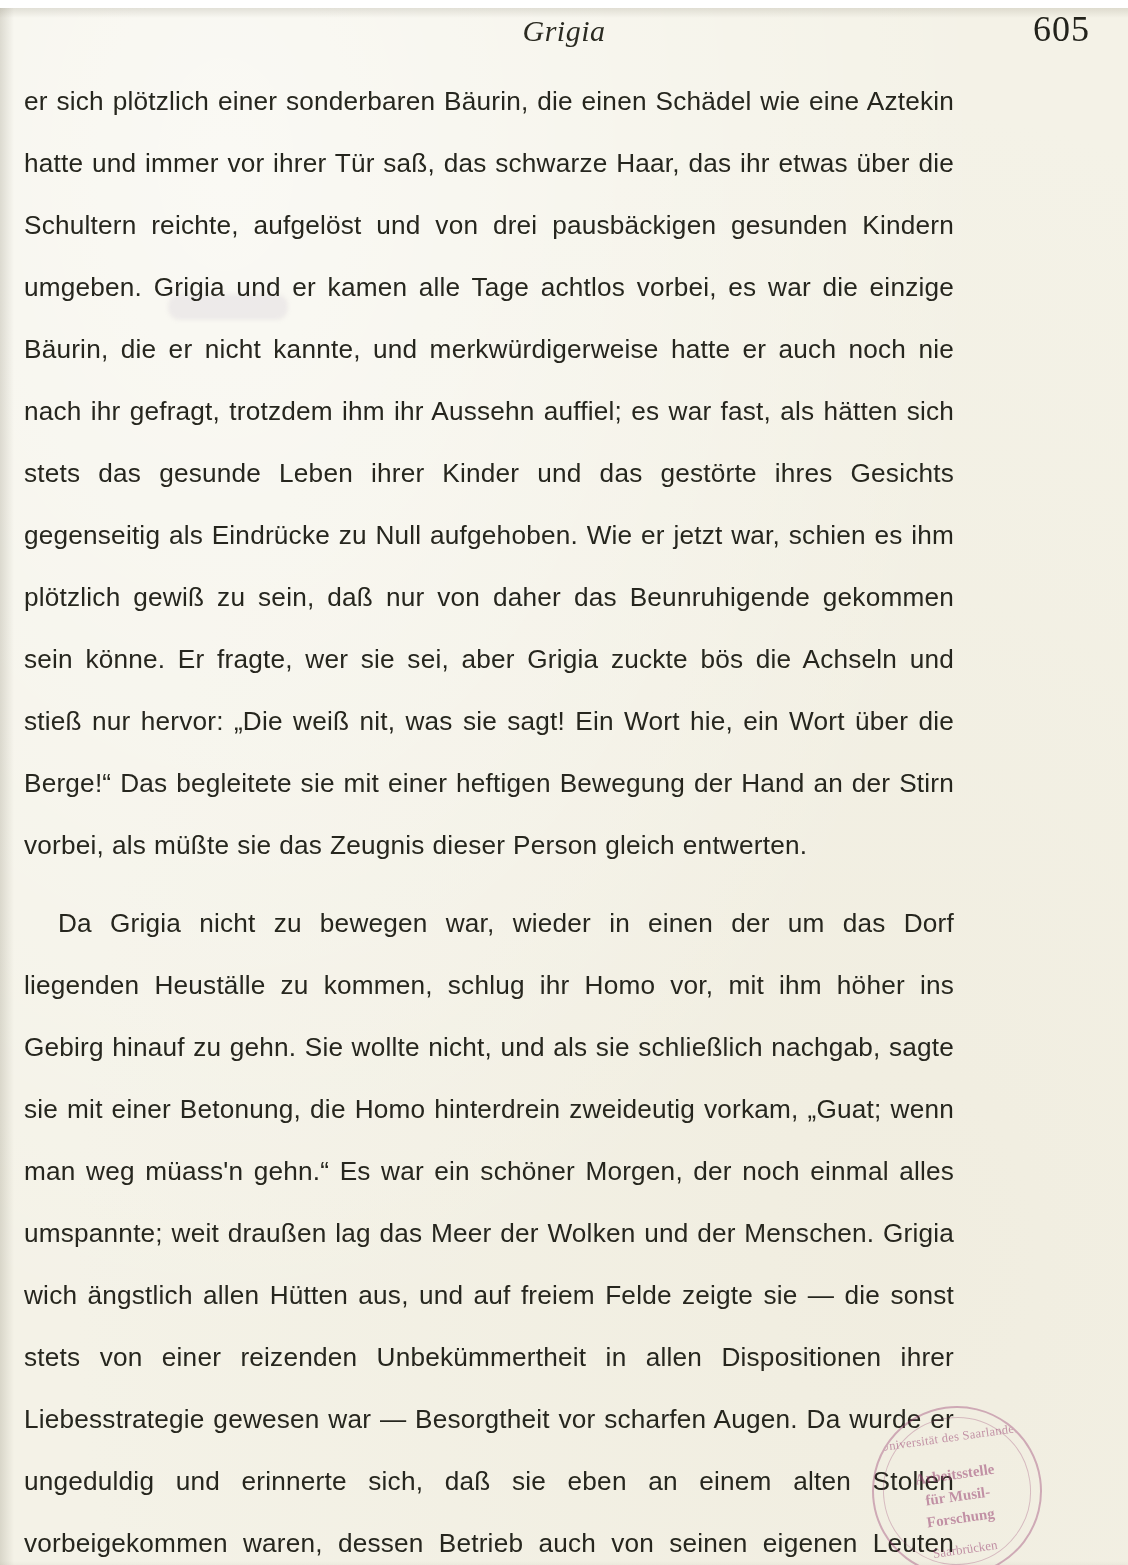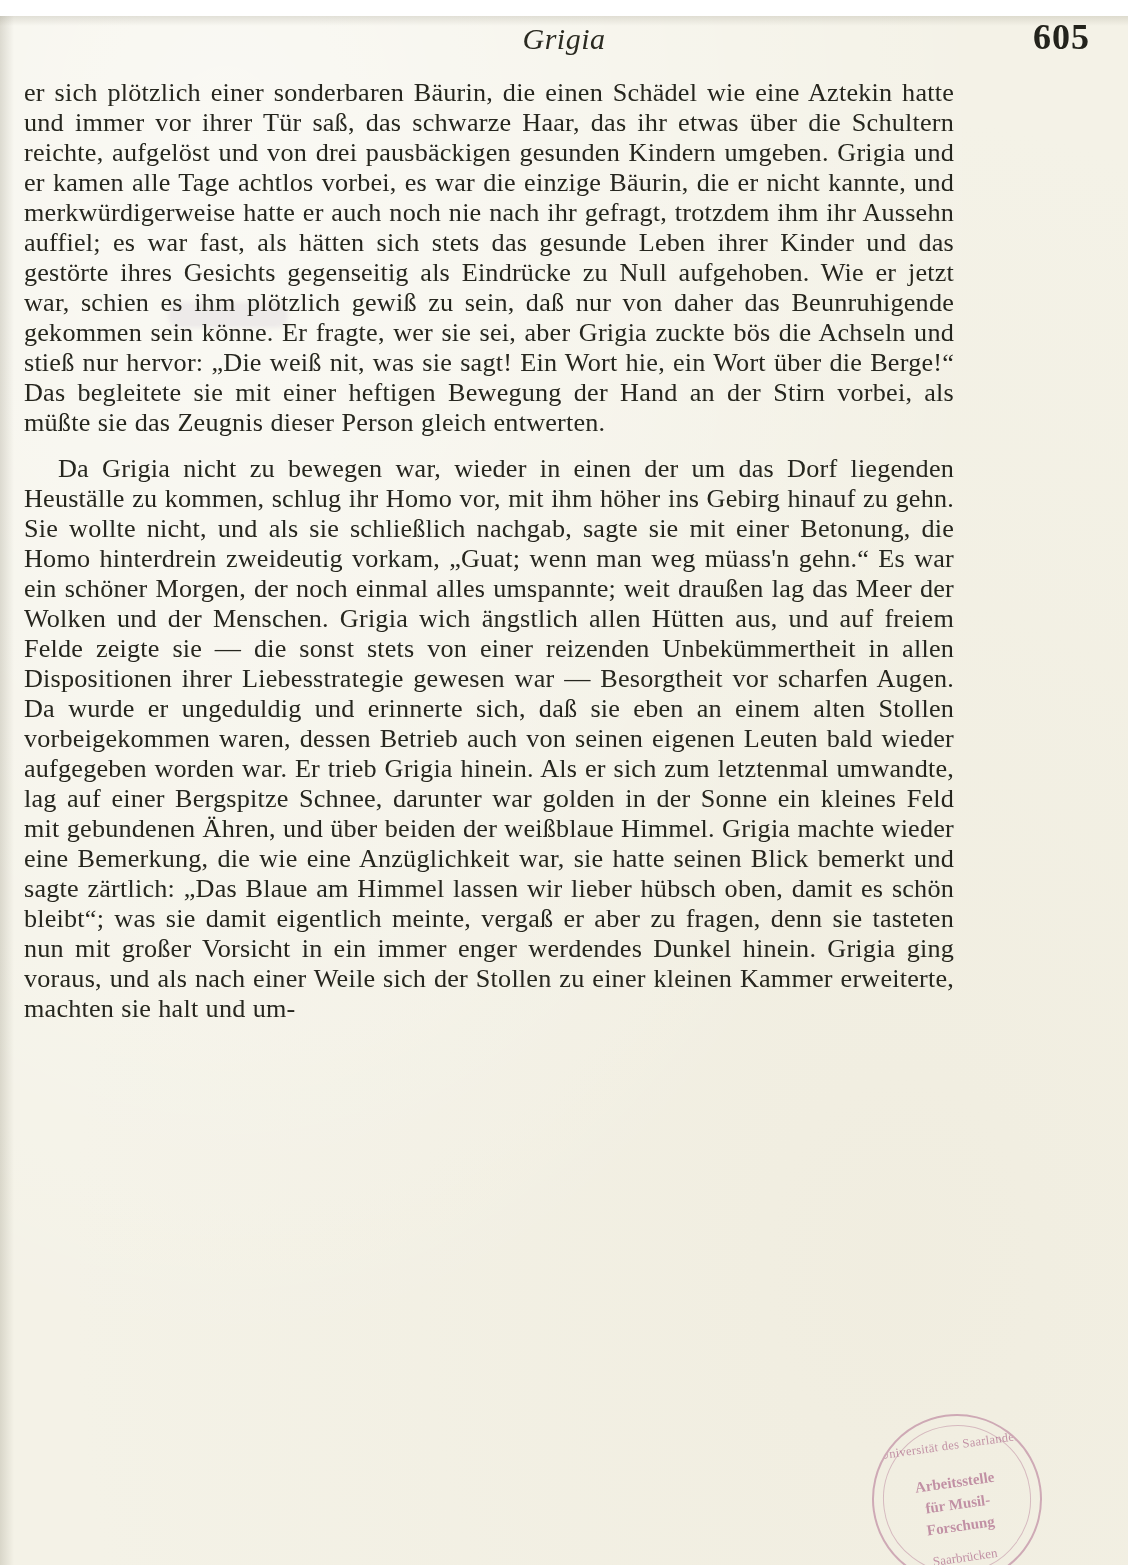--- a/index.html
+++ b/index.html
@@ -20,56 +20,56 @@
     background: #f4f2e7;
     background-image:
       radial-gradient(ellipse at 20% 10%, rgba(255,255,255,0.55), rgba(255,255,255,0) 60%),
       radial-gradient(ellipse at 80% 80%, rgba(238,234,219,0.6), rgba(255,255,255,0) 65%);
     box-sizing: border-box;
     padding: 0;
   }
   .header {
     position: relative;
     height: 62px;
-    margin: 16px 22px 0 22px;
+    margin: 8px 22px 0 22px;
   }
   .running-title {
     position: absolute;
     left: 0;
     right: 0;
     top: 6px;
     text-align: center;
     font-family: "Liberation Serif", serif;
     font-style: italic;
     font-size: 30px;
     color: #2b2b22;
     letter-spacing: 0.5px;
   }
   .folio {
     position: absolute;
     right: 16px;
     top: 0px;
     font-family: "Liberation Serif", serif;
     font-size: 36px;
-    font-weight: 700;
+    font-weight: 400;
     color: #23231c;
     letter-spacing: 1px;
   }
   .textblock {
     position: absolute;
     left: 24px;
     top: 62px;
     width: 930px;
     color: #25251d;
   }
   p.para {
     margin: 0 0 0 0;
-    font-family: Liberation Serif, serif;
+    font-family: Liberation Sans, sans-serif;
     font-size: 26.2px;
-    line-height: 30px;
+    line-height: 62px;
     text-align: justify;
     text-align-last: left;
     letter-spacing: 0.2px;
     word-spacing: 0.5px;
     color: #26261e;
   }
   p.para + p.para {
     margin-top: 16px;
     text-indent: 34px;
   }

